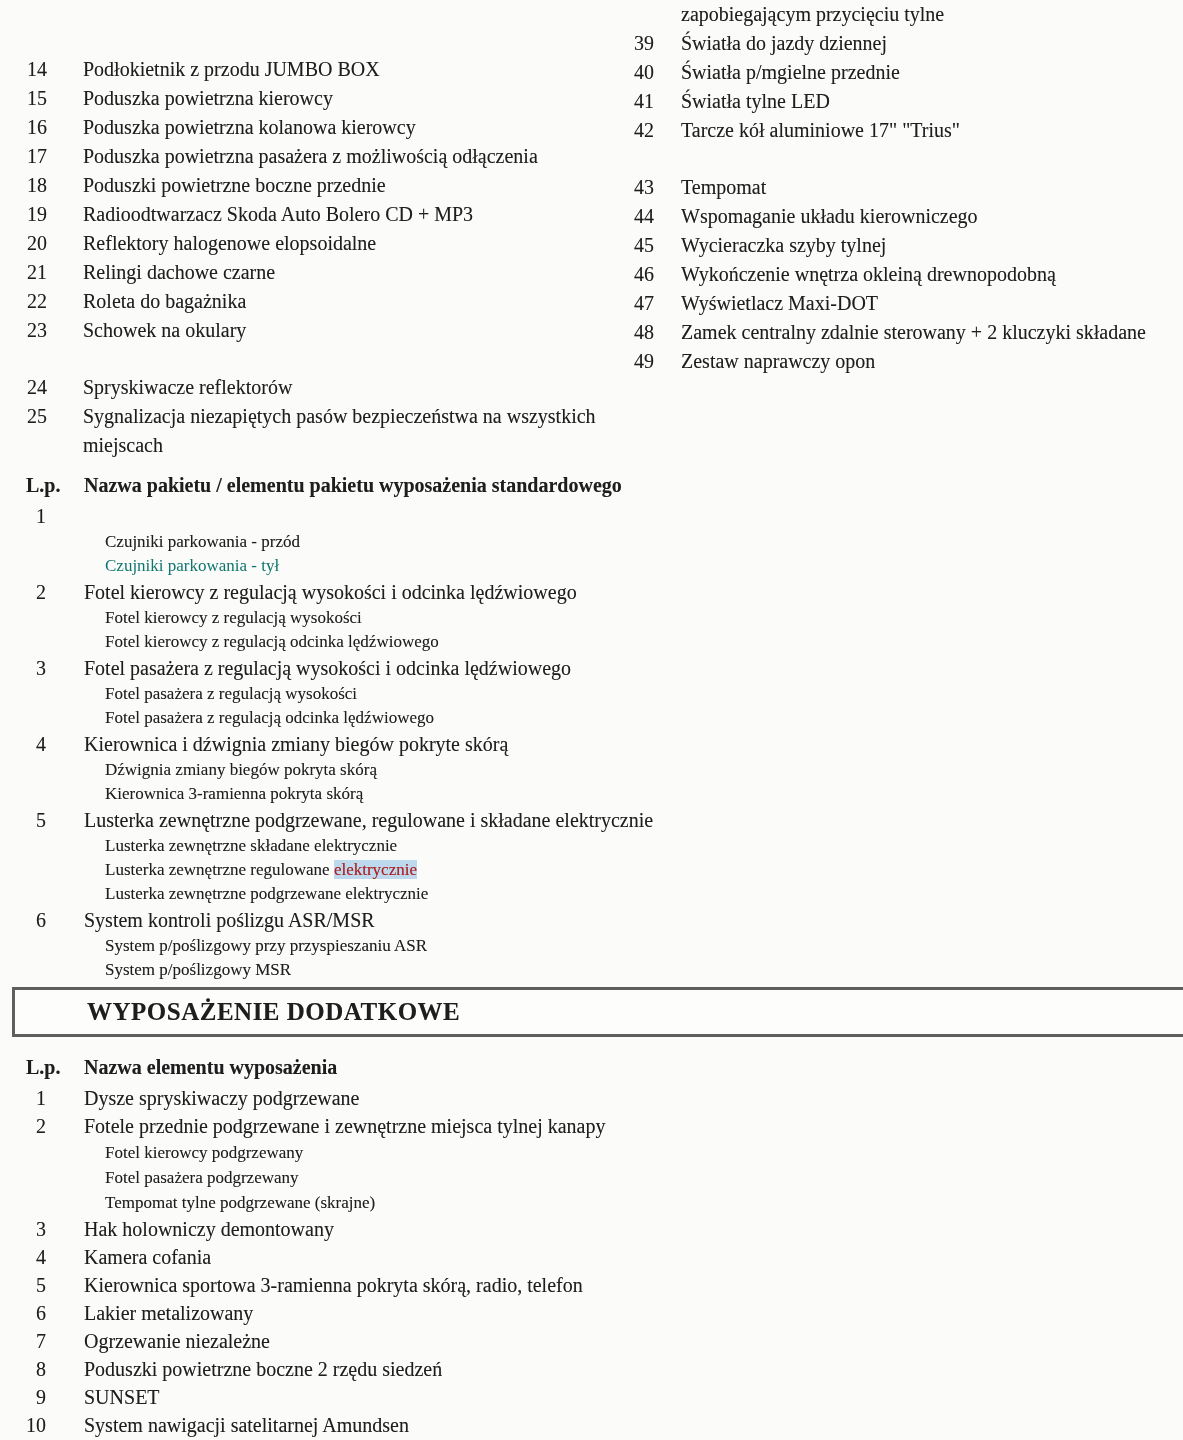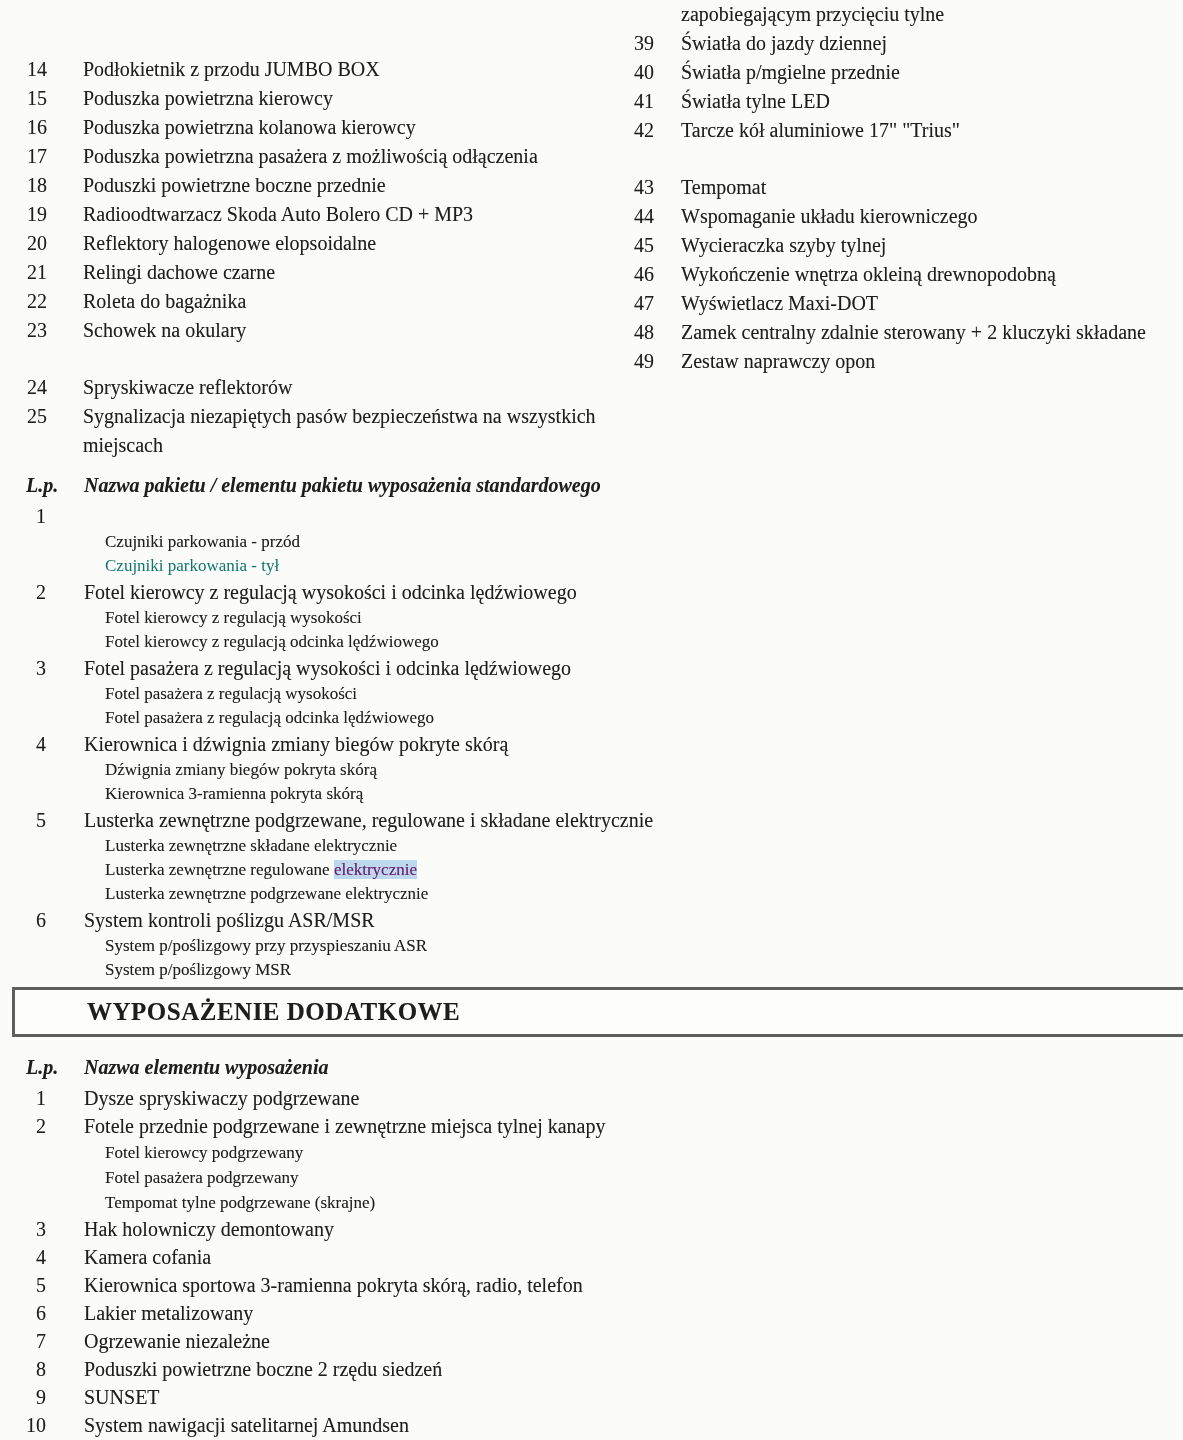--- a/index.html
+++ b/index.html
@@ -19,29 +19,29 @@
   .row .num{flex:0 0 21px;text-align:right;}
   #col-left  .row .txt{padding-left:36px;width:527px;}
   #col-right .row .txt{padding-left:27px;width:500px;}
   .row.gap{margin-top:28px;}
   .cont{font-size:20px;line-height:29px;padding-left:48px;}
 
   
   .section{position:absolute;left:26px;width:1145px;}
   #sec-standard{top:470px;}
   #sec-additional{top:1052px;}
-  .sec-hdr{display:flex;font-weight:bold;font-size:20px;line-height:30px;margin-bottom:2px;font-style:italic;}
+  .sec-hdr{display:flex;font-weight:bold;font-size:20px;line-height:30px;margin-bottom:2px;}
   .sec-hdr .lp{flex:0 0 58px;}
   .item-row{display:flex;font-size:20px;line-height:28px;}
   .item-row .num{flex:0 0 20px;text-align:right;}
   .item-row .txt{padding-left:38px;}
   .sub{font-size:17px;line-height:24px;padding-left:79px;}
   #sec-additional .sub{line-height:25px;}
   .sub.muted{color:#0f766e;text-shadow:none;}
-  .hl{background:#bed9ee;color:#701a75;}
+  .hl{background:#bed9ee;color:#b91c1c;}
 
   
   #add-box{
     position:absolute;left:12px;top:987px;width:1180px;height:44px;
     border:3px solid #5f5f5f;background:#fdfdfc;
     display:flex;align-items:center;
   }
   #add-box .box-title{font-weight:bold;font-size:25px;letter-spacing:.5px;padding-left:72px;}
 </style>
 </head>

